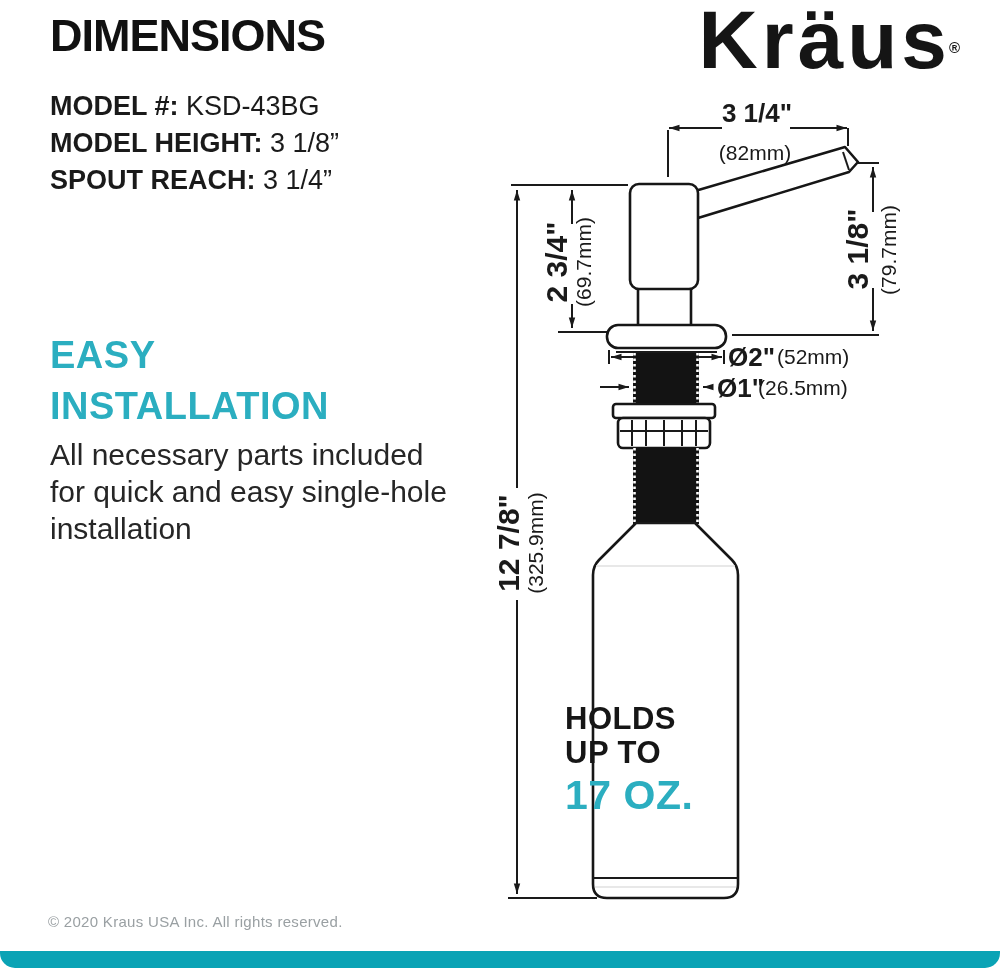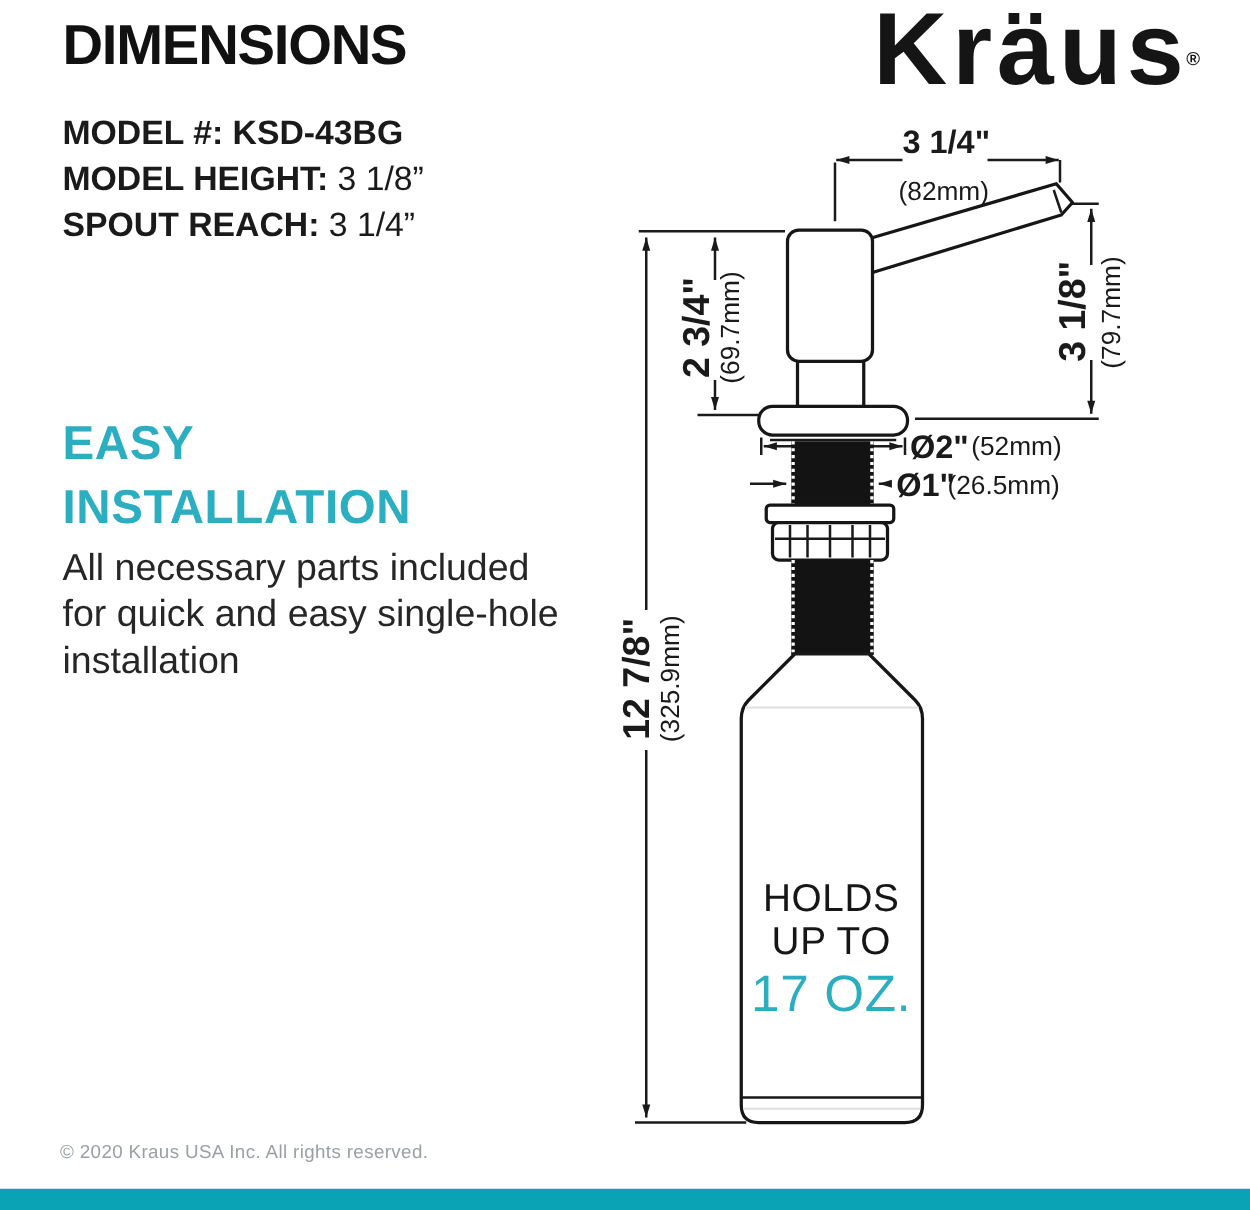--- a/index.html
+++ b/index.html
@@ -1,33 +1,33 @@
 <!DOCTYPE html>
 <html><head>
 <meta charset="utf-8">
 <style>
   html,body{margin:0;padding:0;background:#fff;}
   .canvas{
     position:relative;width:1000px;height:968px;background:#ffffff;overflow:hidden;
-    font-family:"Liberation Sans", sans-serif;color:#1a1a1a;
+    font-family:"Liberation Sans", sans-serif;color:#1a1a1a;border-radius:15px;
   }
   .abs{position:absolute;}
   
   .page-title{left:50px;top:10px;font-size:45px;font-weight:bold;letter-spacing:-1px;color:#111;}
   .specs{left:50px;top:88px;font-size:27px;line-height:37px;white-space:nowrap;}
   .spec-label{font-weight:bold;text-align:right;}
   .spec-value{font-weight:normal;}
-  .spec-value.bold{font-weight:bold;}
+  .spec-value.bold{font-weight:normal;}
   .feature-heading{left:50px;top:330px;font-size:38px;line-height:51px;font-weight:bold;color:#2BAEC0;letter-spacing:.5px;}
   .feature-body{left:50px;top:436px;font-size:30px;line-height:37px;color:#262626;}
   
   .brand{top:4px;right:38px;font-size:82px;line-height:72px;font-weight:bold;letter-spacing:4px;color:#151515;white-space:nowrap;}
   .brand .reg{font-size:15px;vertical-align:top;letter-spacing:0;position:relative;top:8px;left:-2px;}
   
-  .capacity{left:565px;top:702px;width:200px;text-align:center;font-weight:normal;}
+  .capacity{left:565px;top:702px;width:200px;text-align:left;font-weight:bold;}
   .cap-black{font-size:31px;line-height:34px;color:#161616;letter-spacing:.5px;}
   .cap-teal{font-size:41px;line-height:44px;color:#2BAEC0;margin-top:3px;letter-spacing:.5px;}
   
   .copyright{left:48px;top:913px;font-size:15px;letter-spacing:.3px;color:#9aa0a3;}
   .bottom-bar{left:0;right:0;bottom:0;height:17px;background:#0AA3B5;}
   
   .diagram{left:0;top:0;}
   .dline{stroke:#1a1a1a;stroke-width:2;fill:none;}
   .shape{stroke:#161616;stroke-width:2.6;fill:#ffffff;stroke-linejoin:round;}
   .blackpart{fill:#131313;stroke:none;}

